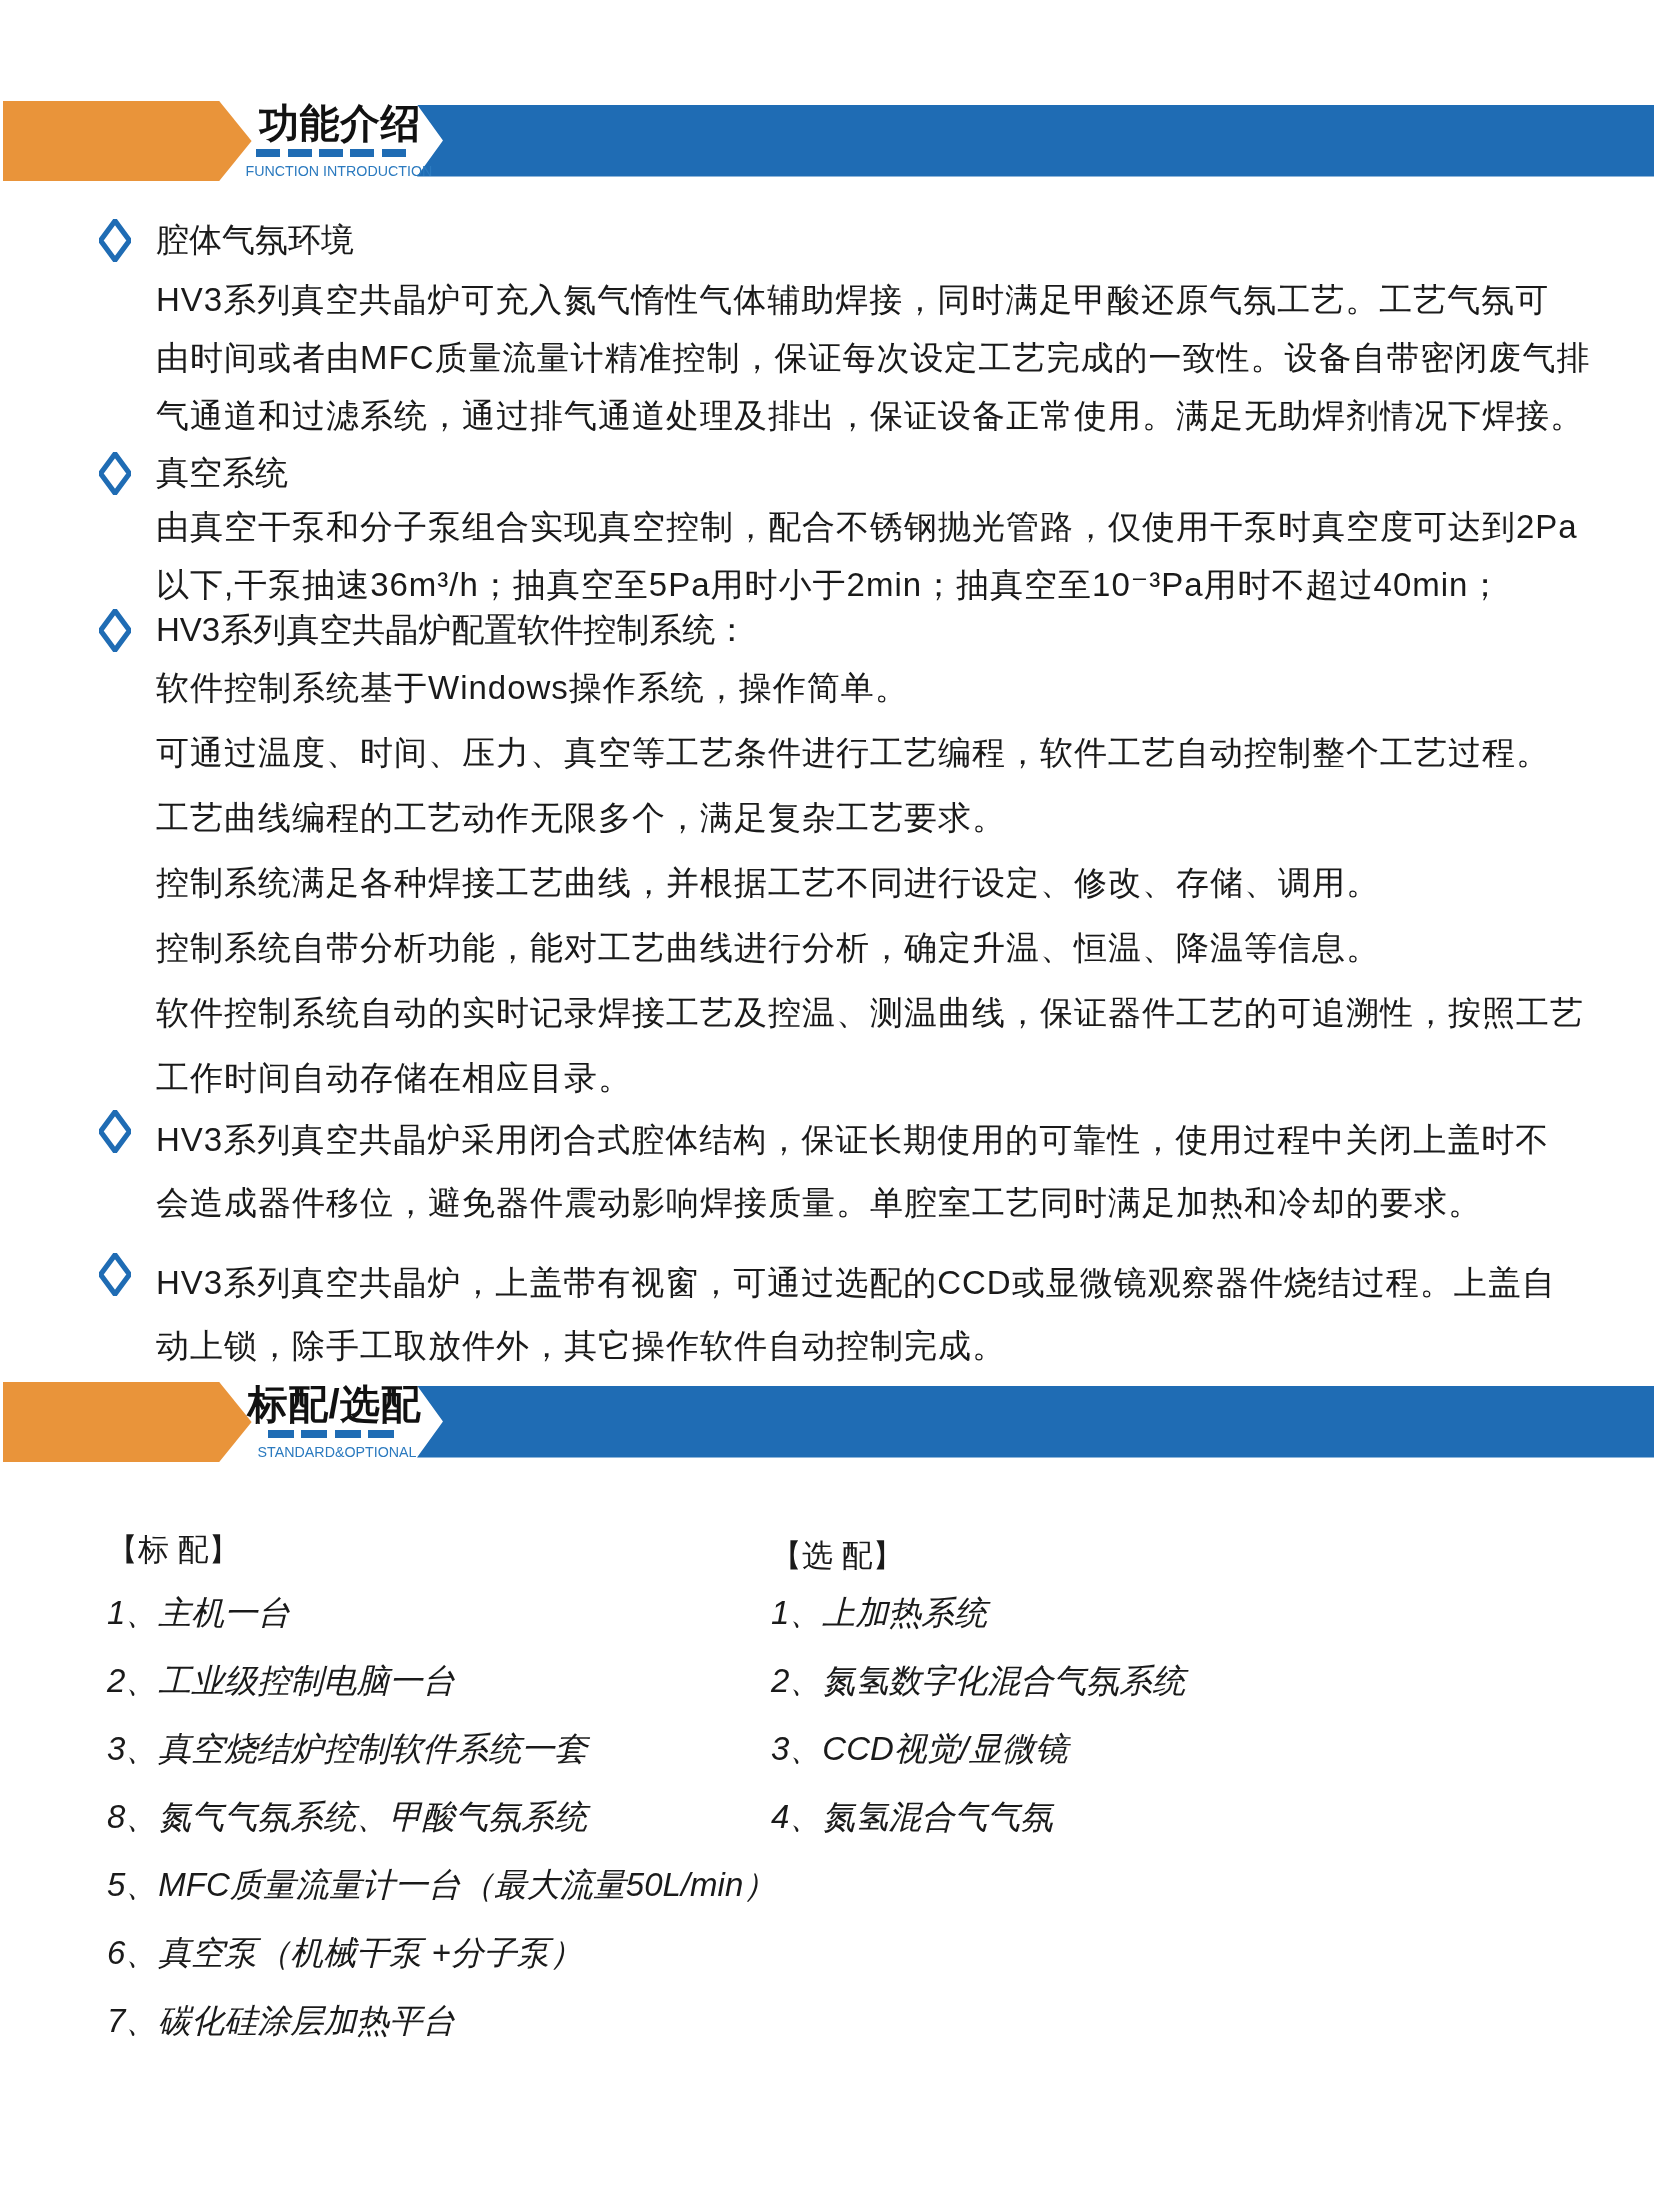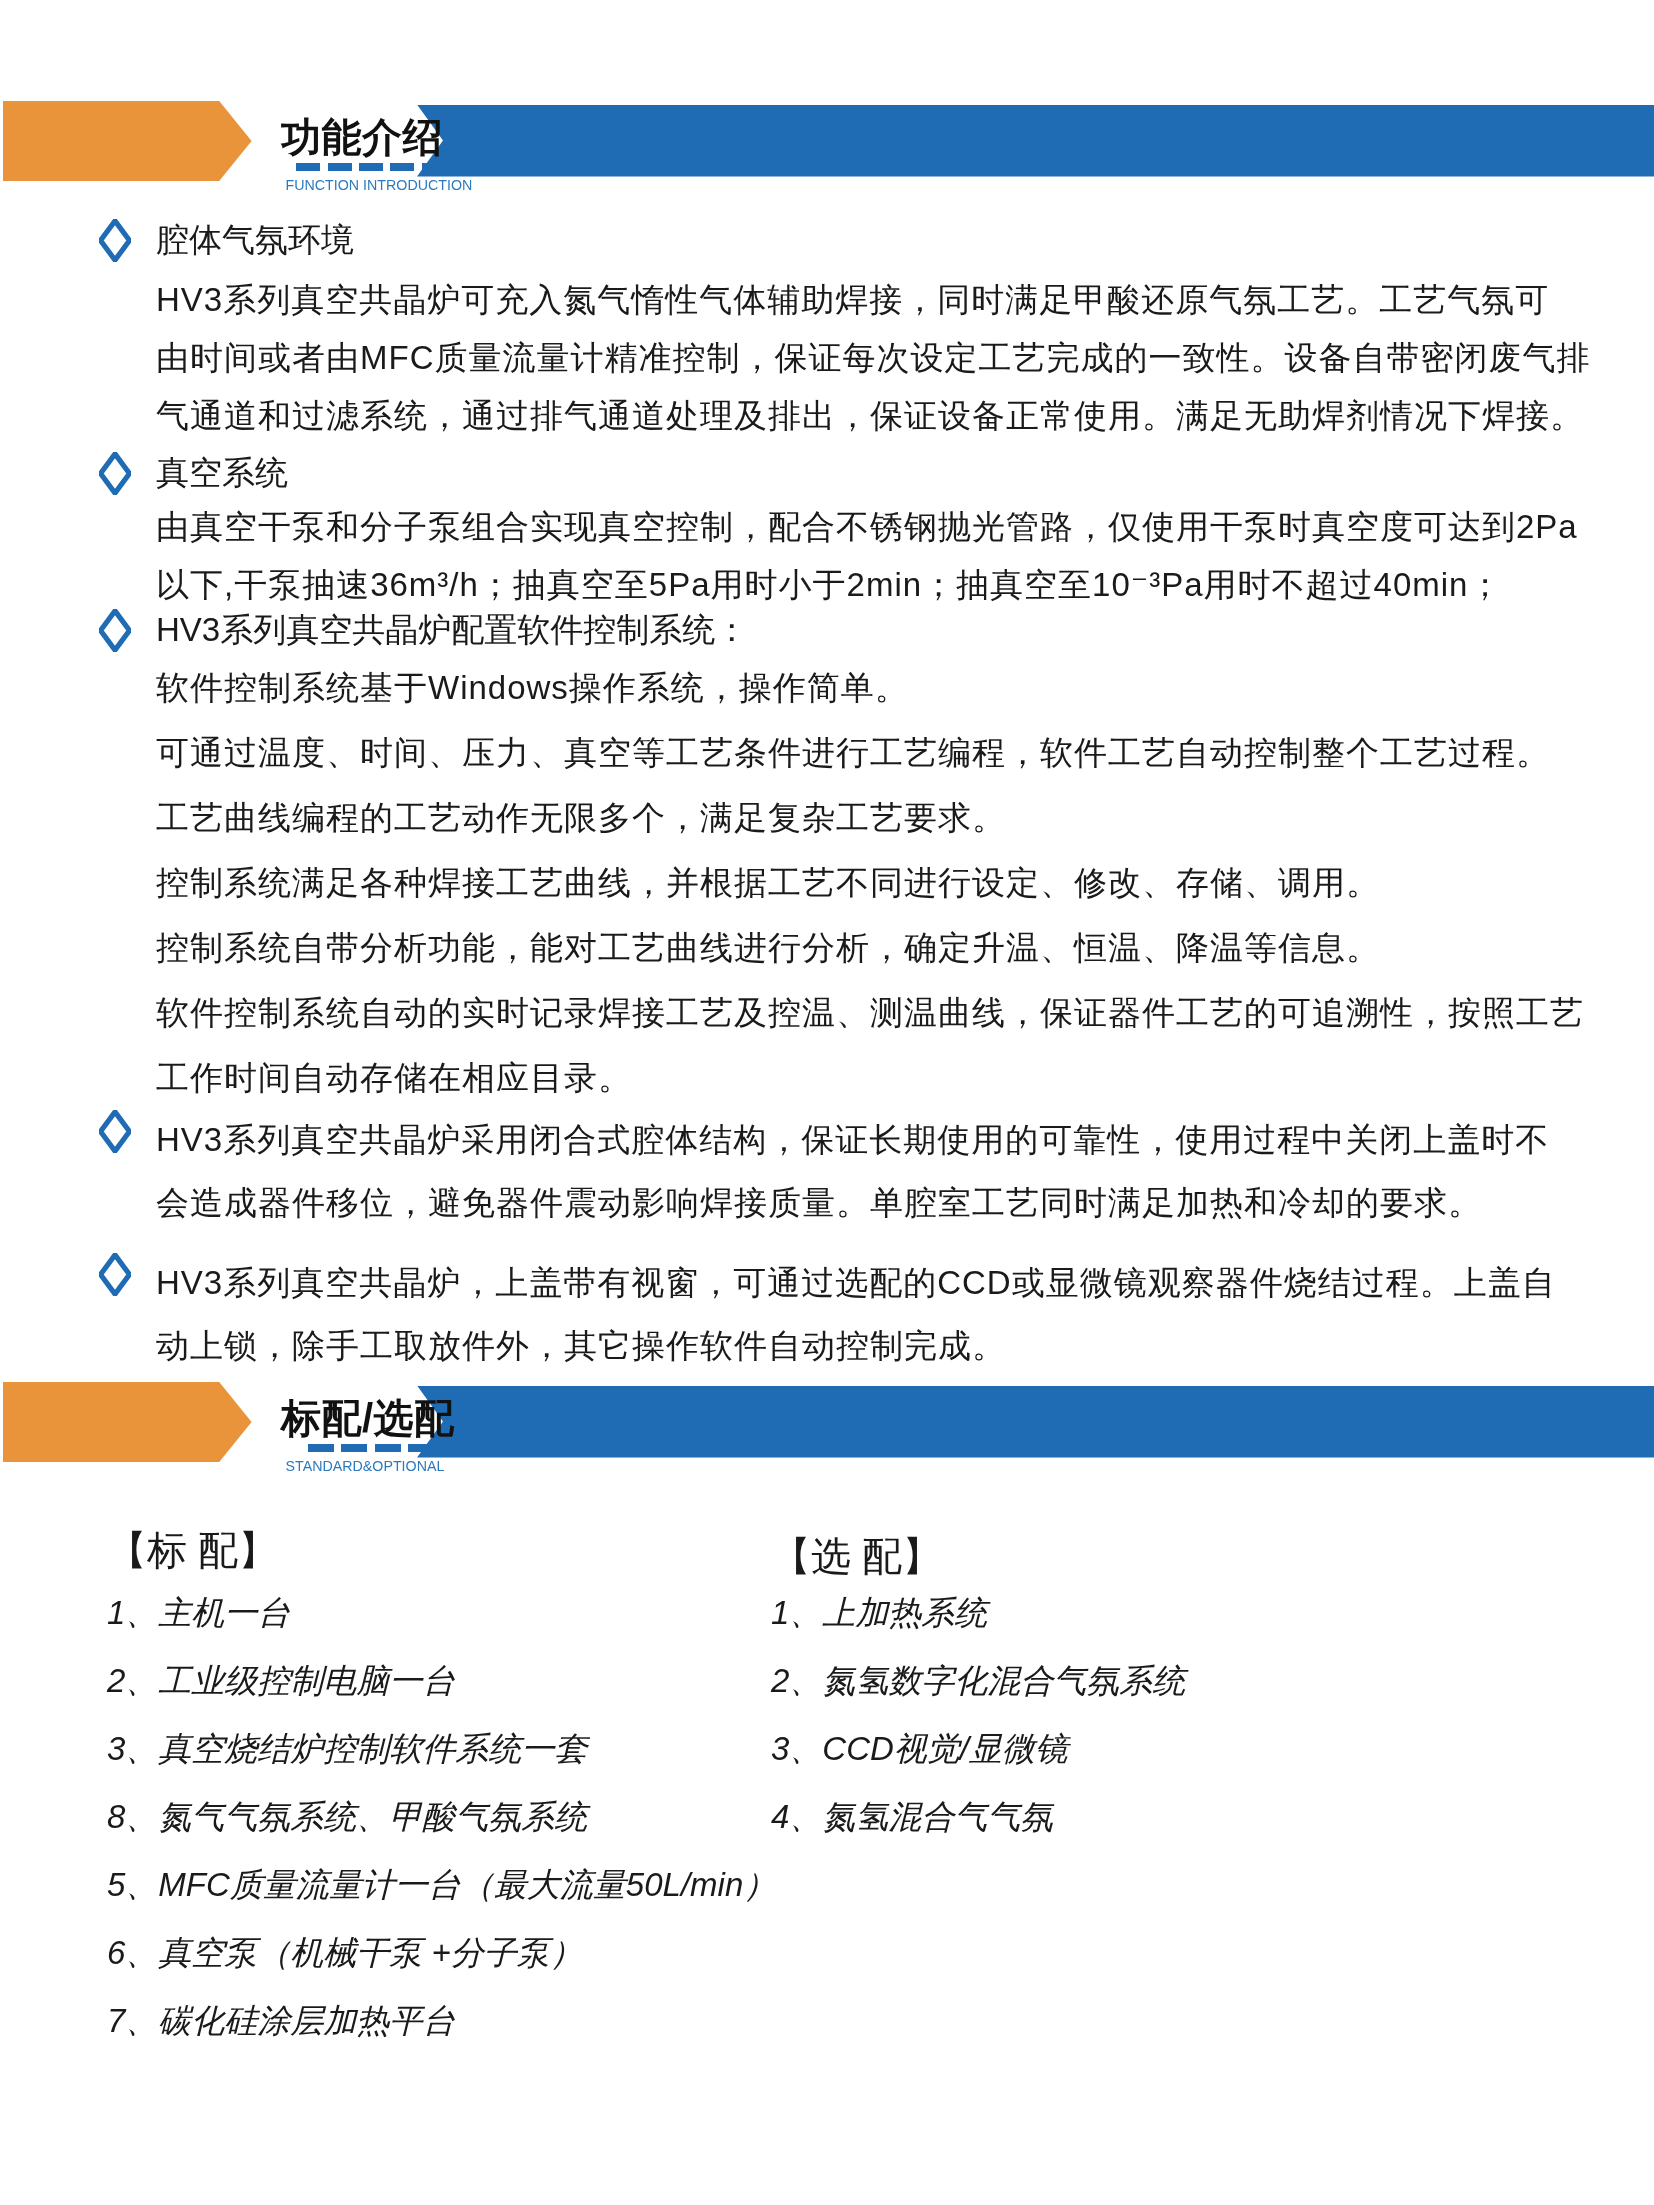--- a/index.html
+++ b/index.html
@@ -17,21 +17,21 @@
   .band-orange{
     position:absolute;left:2.6px;top:0;width:249px;height:80px;
     background:#e9943a;
     clip-path:polygon(0 0,87% 0,100% 50%,87% 100%,0 100%);
   }
   .band-blue{
     position:absolute;left:417px;right:0;top:3.6px;height:72px;
     background:#1f6cb4;
     clip-path:polygon(0 0,100% 0,100% 100%,0 100%,2.1% 50%);
   }
-  .band-titlebox{position:absolute;left:241px;top:14px;width:180px;height:80px;text-align:left;margin-left:40px;}
+  .band-titlebox{position:absolute;left:241px;top:0;width:180px;height:80px;text-align:right;}
   .band-cn{
     font-size:40px;font-weight:900;line-height:45px;color:#111111;
     letter-spacing:0.5px;white-space:nowrap;
   }
   .band-dashes{display:flex;justify-content:center;gap:7.3px;margin-top:3.1px;}
   .dash{width:24px;height:7.8px;background:#1f6cb4;}
   .band-en{
     margin-top:4.7px;font-size:15px;color:#2b7abf;white-space:nowrap;
     transform:scaleX(.95);transform-origin:center;letter-spacing:0px;
   }
@@ -39,21 +39,21 @@
   .bullet{position:absolute;left:0;width:1573px;}
   .b-icon{position:absolute;left:99px;top:0;width:32px;height:43px;}
   .b-icon.mid{top:5.7px;}
   .b-title{margin-left:156px;font-size:33px;line-height:42px;white-space:nowrap;}
   .b-lines{margin-left:156px;max-width:1459px;font-size:33px;letter-spacing:1px;}
   .lh96 .b-line{line-height:50px;}
   .lh110 .b-line{line-height:57px;}
   .lh105 .b-line{line-height:55px;}
   .b-line{white-space:nowrap;margin-top:8px;}
   
-  .col-head{position:absolute;font-size:40px;line-height:42px;white-space:nowrap;}
+  .col-head{position:absolute;font-size:31px;line-height:42px;white-space:nowrap;}
   .col-list{position:absolute;font-size:33px;font-style:italic;}
   .col-list .item{line-height:68px;white-space:nowrap;}
 </style>
 </head>
 <body>
 
 <div class="page">
 
   <div class="band" style="top:101px;">
     <div class="band-orange"></div>

